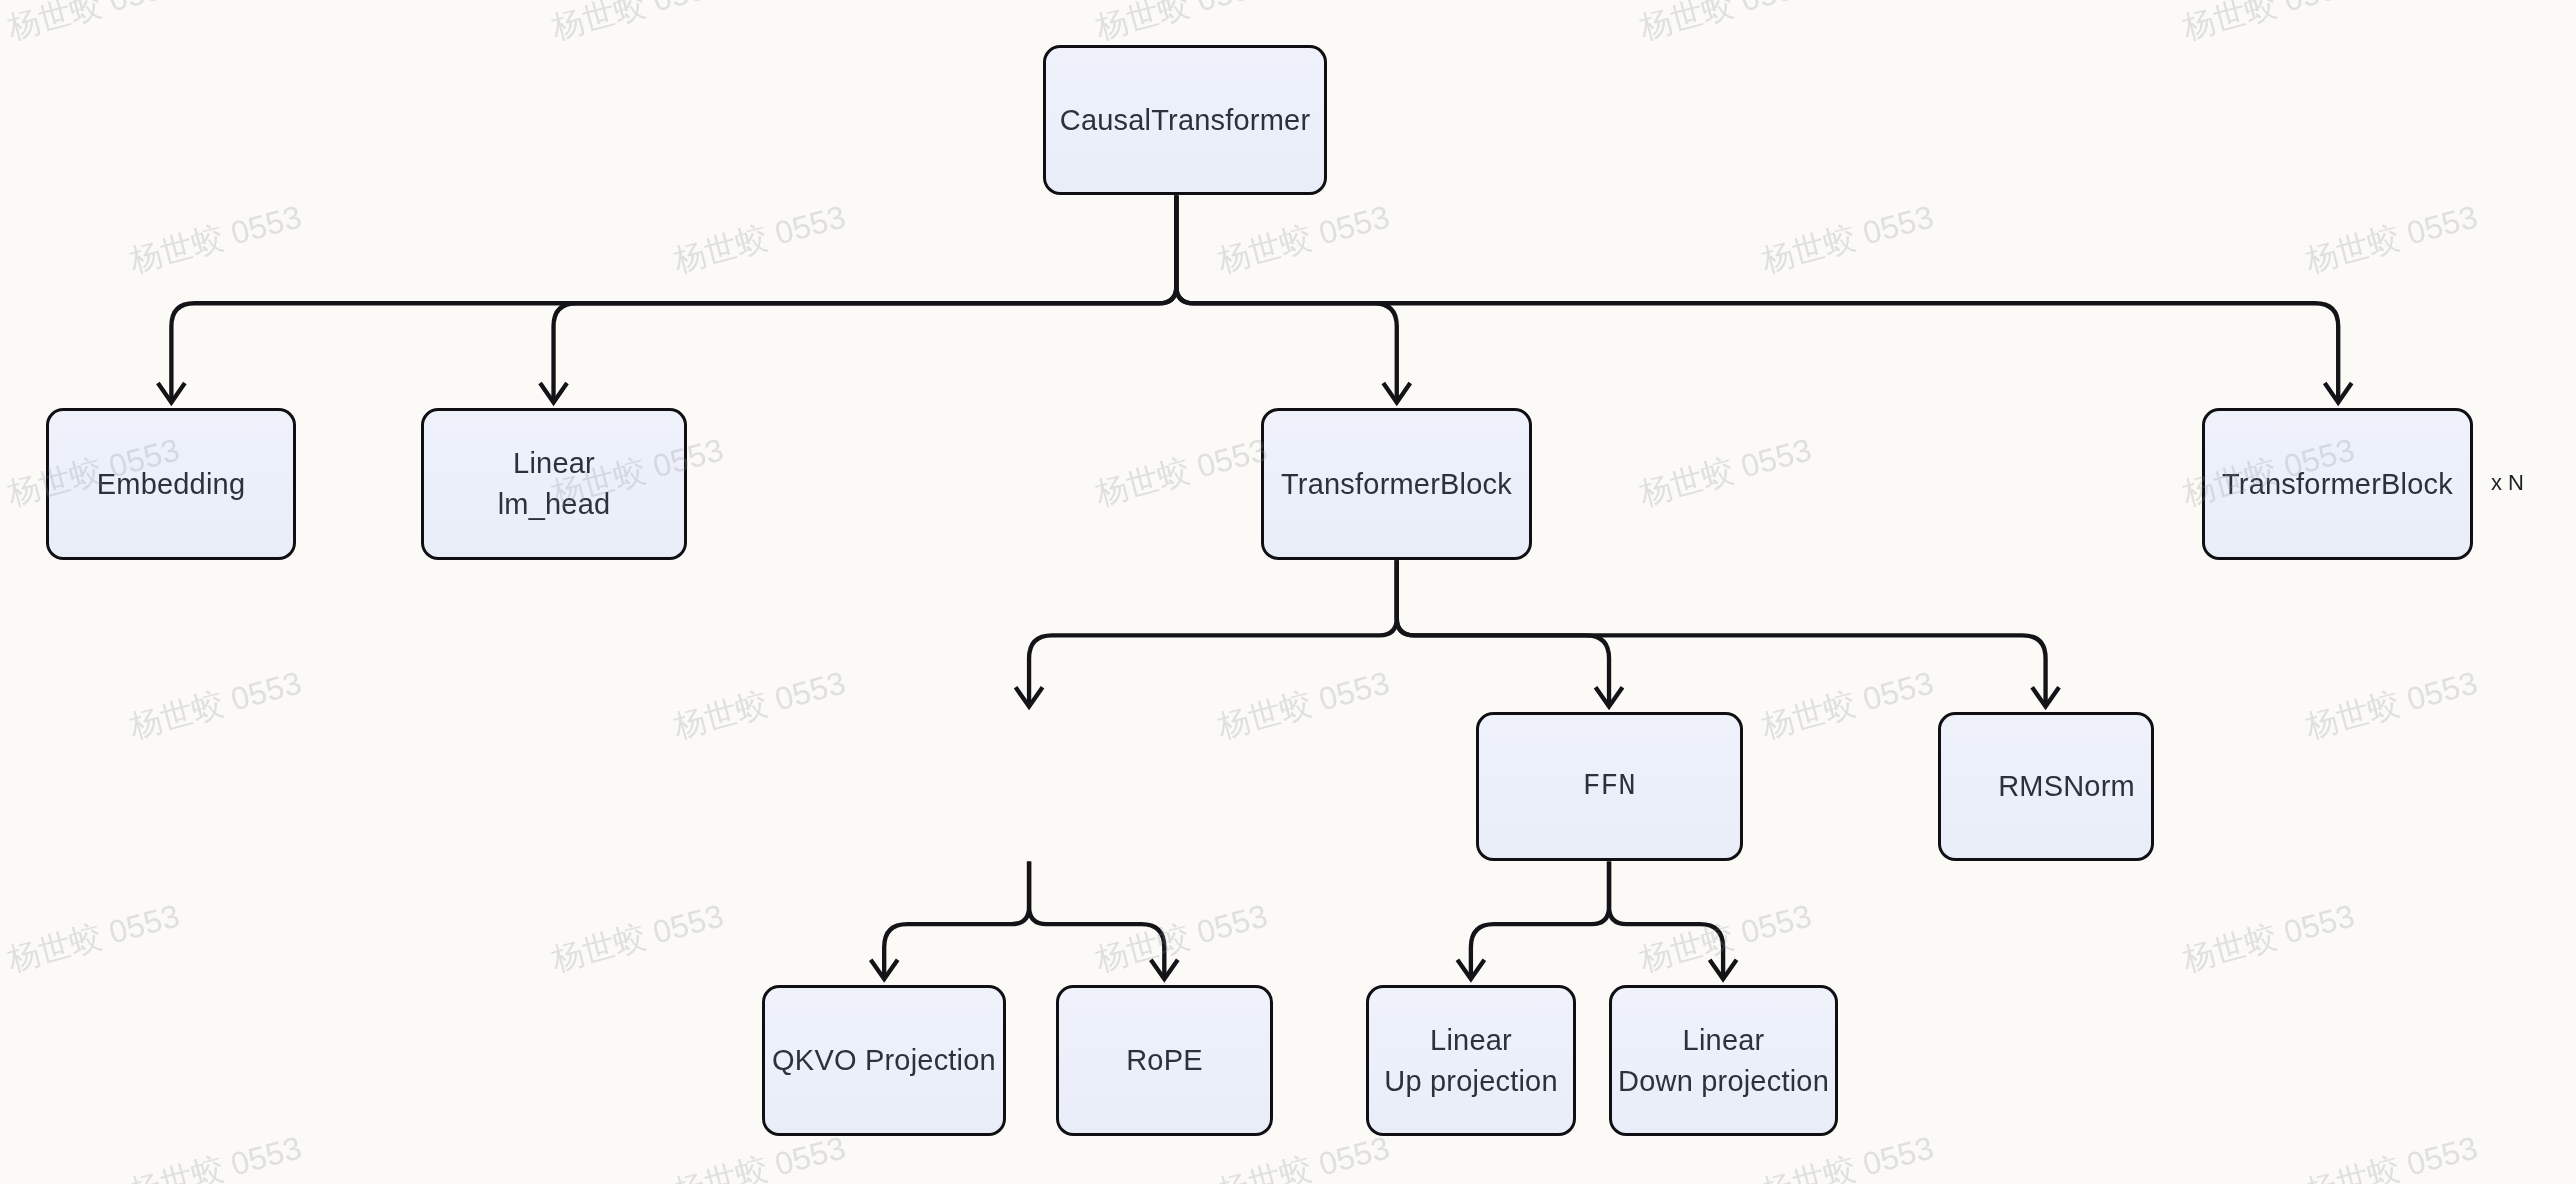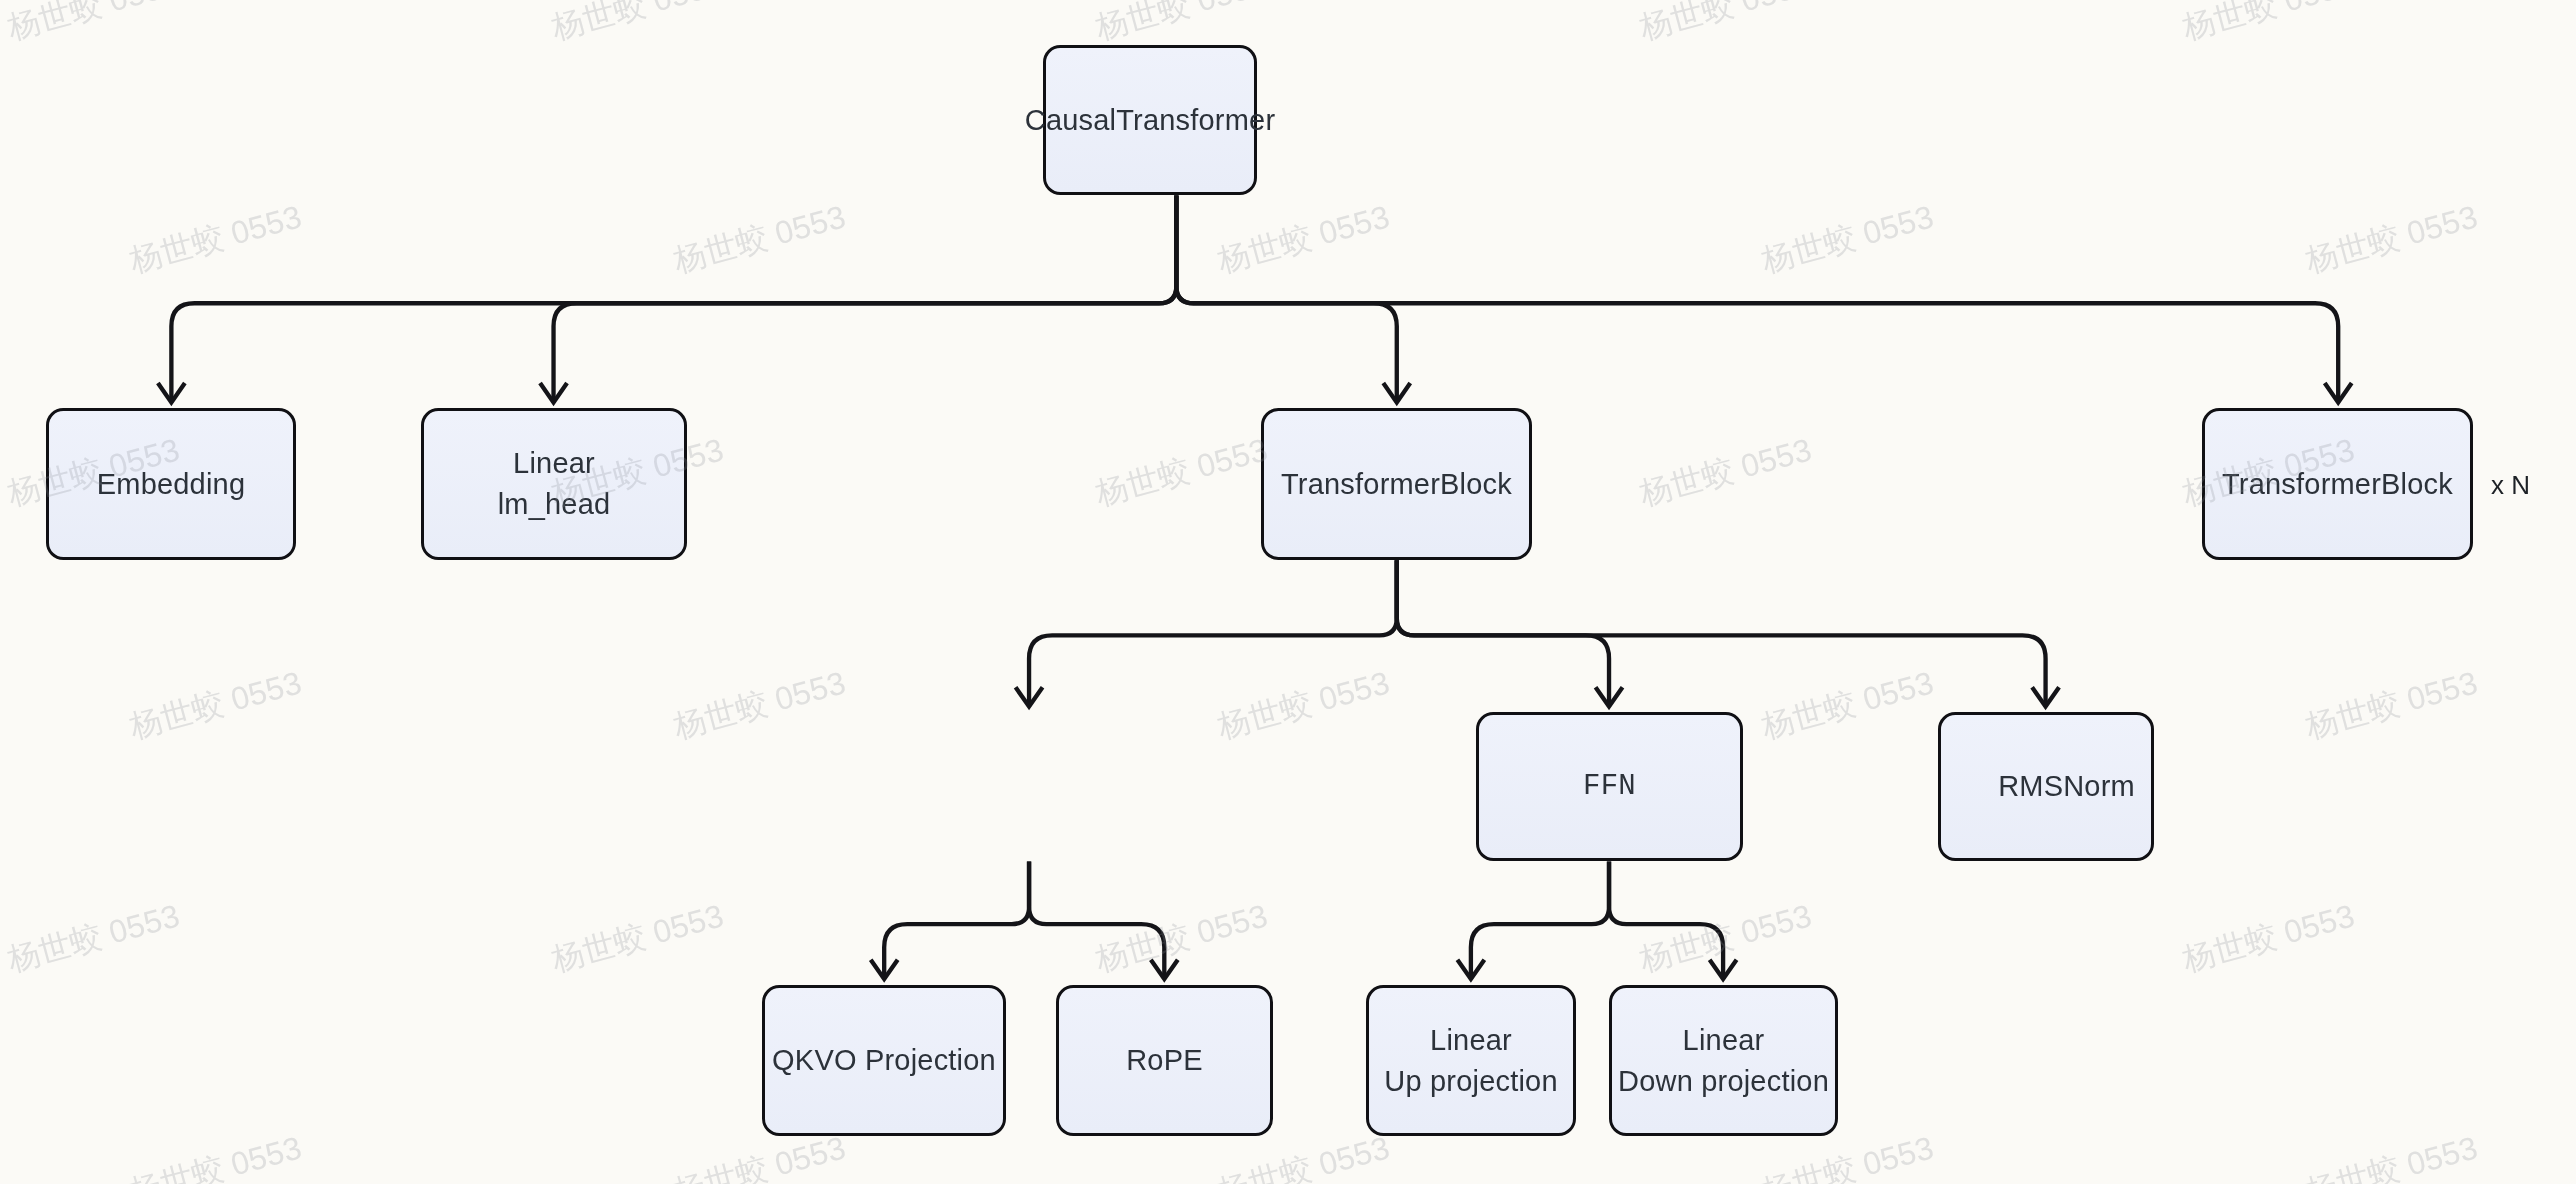--- a/index.html
+++ b/index.html
@@ -38,21 +38,21 @@
     font-size: 29px;
     line-height: 41px;
     text-align: center;
     white-space: pre-line;
     letter-spacing: 0.2px;
   }
   .annotation-layer { position: absolute; left: 0; top: 0; width: 100%; height: 100%; z-index: 2; }
   .repeat-label {
     position: absolute;
     color: #1d2126;
-    font-size: 26px;
+    font-size: 22px;
     white-space: nowrap;
   }
   .watermark-layer { position: absolute; left: 0; top: 0; width: 100%; height: 100%; z-index: 5; pointer-events: none; }
   .watermark {
     position: absolute;
     color: rgba(138, 141, 150, 0.24);
     font-size: 32px;
     white-space: nowrap;
     transform: rotate(-15deg);
     transform-origin: left top;
@@ -77,21 +77,21 @@
         <path class="edge" d="M 1451 582 L 1451 642 Q 1451 660 1469 660 L 1647.5 660 Q 1671.5 660 1671.5 684 L 1671.5 734" marker-end="url(#arrow)"></path>
         <path class="edge" d="M 1451 582 L 1451 642 Q 1451 660 1469 660 L 2101 660 Q 2125 660 2125 684 L 2125 734" marker-end="url(#arrow)"></path>
         <path class="edge" d="M 1069 895 L 1069 942 Q 1069 960 1051 960 L 942.5 960 Q 918.5 960 918.5 984 L 918.5 1017" marker-end="url(#arrow)"></path>
         <path class="edge" d="M 1069 895 L 1069 942 Q 1069 960 1087 960 L 1185.5 960 Q 1209.5 960 1209.5 984 L 1209.5 1017" marker-end="url(#arrow)"></path>
         <path class="edge" d="M 1671.5 895 L 1671.5 942 Q 1671.5 960 1653.5 960 L 1552 960 Q 1528 960 1528 984 L 1528 1017" marker-end="url(#arrow)"></path>
         <path class="edge" d="M 1671.5 895 L 1671.5 942 Q 1671.5 960 1689.5 960 L 1766 960 Q 1790 960 1790 984 L 1790 1017" marker-end="url(#arrow)"></path>
       </g>
   </svg>
 
   <div class="node-layer">
-      <div class="node" style="left: 1043px; top: 45px; width: 214px; height: 150px;">
+      <div class="node" style="left: 1043px; top: 45px; width: 284px; height: 150px;">
         <span class="node-label">CausalTransformer</span>
       </div>
       <div class="node" style="left: 46px; top: 408px; width: 250px; height: 152px;">
         <span class="node-label">Embedding</span>
       </div>
       <div class="node" style="left: 421px; top: 408px; width: 266px; height: 152px;">
         <span class="node-label">Linear
 lm_head</span>
       </div>
       <div class="node" style="left: 1261px; top: 408px; width: 271px; height: 152px;">

